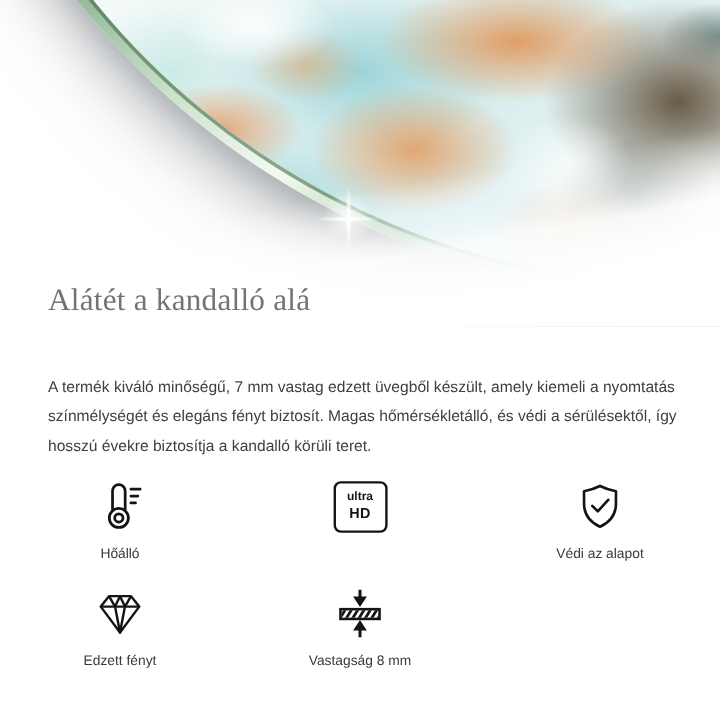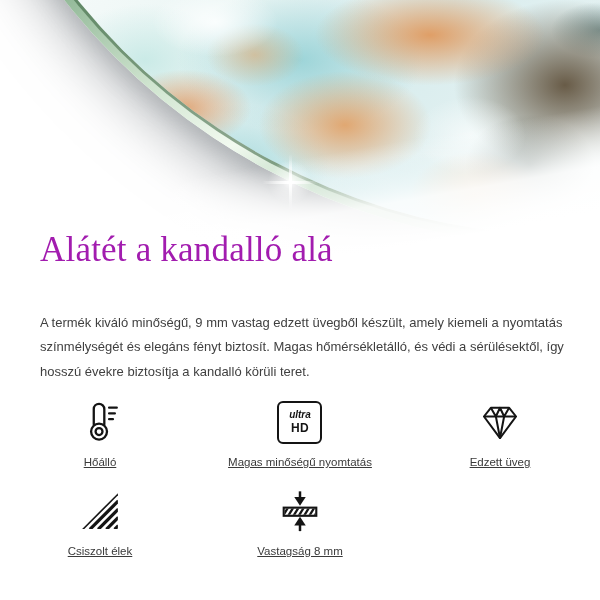--- a/index.html
+++ b/index.html
@@ -58,64 +58,64 @@
   }
   .sparkle::before { content:""; position:absolute; left:0; top:26.5px; width:56px; height:3px; border-radius:2px;
     background:linear-gradient(90deg, rgba(255,255,255,0), #fff 46% 54%, rgba(255,255,255,0)); }
   .sparkle::after  { content:""; position:absolute; top:0; left:26.5px; width:3px; height:56px; border-radius:2px;
     background:linear-gradient(180deg, rgba(255,255,255,0), #fff 46% 54%, rgba(255,255,255,0)); }
 
   
   .title {
     position:absolute; top:233px; left:40px; margin:0;
     font-family:"Liberation Serif","DejaVu Serif",serif;
-    font-weight:400; font-size:35px; line-height:34.5px;
-    color:#a21caf; letter-spacing:.2px;
+    font-weight:400; font-size:26px; line-height:34.5px;
+    color:#737373; letter-spacing:.2px;
   }
   .title span { display:block; }
   .desc {
     position:absolute; top:311px; left:40px; width:546px; margin:0;
     font-size:13px; line-height:24.3px; color:#3f3f3f;
   }
 
   
   .features {
     position:absolute; top:398px; left:0; width:600px;
     display:grid; grid-template-columns:repeat(3,1fr); row-gap:18px; justify-items:center;
   }
   .feature { display:flex; flex-direction:column; align-items:center; }
   .ficon { height:48px; display:flex; align-items:center; justify-content:center; margin-bottom:9px; }
-  .flabel { font-size:11.5px; color:#3a3a3a; line-height:14px;text-decoration:underline; }
+  .flabel { font-size:11.5px; color:#3a3a3a; line-height:14px; }
   .uhd-box {
     width:41px; height:39px; border:2.6px solid #141414; border-radius:6px;
     display:flex; flex-direction:column; align-items:center; justify-content:center;
     color:#141414;
   }
-  .uhd-top { font-size:10px; font-weight:700; line-height:11px;font-style:italic; }
+  .uhd-top { font-size:10px; font-weight:700; line-height:11px; }
   .uhd-bottom { font-size:12px; font-weight:800; line-height:16px; letter-spacing:.3px; }
 </style>
 </head>
 <body>
 
 <div>
 
   <div class="hero">
     <div class="disc-shadow"></div>
     <div class="disc-edge"></div>
     <div class="disc-edge-line"></div>
     <div class="disc-art"></div>
     <div class="disc-fade"></div>
     <div class="sparkle"></div>
   </div>
 
   <h1 class="title">
     <span>Alátét a kandalló alá</span>
   </h1>
 
-  <p class="desc">A termék kiváló minőségű, 9 mm vastag edzett üvegből készült, amely kiemeli a nyomtatás színmélységét és elegáns fényt biztosít. Magas hőmérsékletálló, és védi a sérülésektől, így hosszú évekre biztosítja a kandalló körüli teret.</p>
+  <p class="desc">A termék kiváló minőségű, 7 mm vastag edzett üvegből készült, amely kiemeli a nyomtatás színmélységét és elegáns fényt biztosít. Magas hőmérsékletálló, és védi a sérülésektől, így hosszú évekre biztosítja a kandalló körüli teret.</p>
 
   <div class="features">
 
     <div class="feature">
       <div class="ficon">
         <svg viewBox="0 0 48 48" width="46" height="46" fill="none" stroke="#141414" stroke-width="2.4" stroke-linecap="round">
           <path d="M17.5 26.5 V10.5 A5.5 5.5 0 0 1 28.5 10.5 V26.5"></path>
           <circle cx="23" cy="34" r="8.3"></circle>
           <circle cx="23" cy="34" r="3.6"></circle>
           <path d="M33.5 9 H41.5 M33.5 15 H39.5 M33.5 21 H37.5"></path>
@@ -124,55 +124,44 @@
       <div class="flabel">Hőálló</div>
     </div>
 
     <div class="feature">
       <div class="ficon">
         <div class="uhd-box">
           <div class="uhd-top">ultra</div>
           <div class="uhd-bottom">HD</div>
         </div>
       </div>
-      <div class="flabel">Magas minőségű nyomtatás</div>
     </div>
 
+    <div class="feature">
+      <div class="ficon">
+        <svg viewBox="0 0 48 48" width="44" height="44" fill="none" stroke="#141414" stroke-width="2.4" stroke-linecap="round" stroke-linejoin="round">
+          <path d="M24 5.5 C28.5 7.8 33.5 9.3 38.5 10.2 V21.5 C38.5 31.8 32.5 38.6 24 42.5 C15.5 38.6 9.5 31.8 9.5 21.5 V10.2 C14.5 9.3 19.5 7.8 24 5.5 Z"></path>
+          <path d="M17 23.5 L22 28.5 L31.5 18"></path>
+        </svg>
+      </div>
+      <div class="flabel">Védi az alapot</div>
+    </div>
 
     <div class="feature">
       <div class="ficon">
         <svg viewBox="0 0 48 48" width="44" height="44" fill="none" stroke="#141414" stroke-width="2.2" stroke-linejoin="round">
           <path d="M14 8.5 H34 L41.5 18 L24 41.5 L6.5 18 Z"></path>
           <path d="M6.5 18 H41.5"></path>
           <path d="M14 8.5 L19.5 18 L24 8.5 L28.5 18 L34 8.5"></path>
           <path d="M19.5 18 L24 41.5 L28.5 18"></path>
         </svg>
       </div>
-      <div class="flabel">Edzett üveg</div>
+      <div class="flabel">Edzett fényt</div>
     </div>
 
-    <div class="feature">
-      <div class="ficon">
-        <svg viewBox="0 0 48 48" width="44" height="44">
-          <defs>
-              <clipPath id="pe-clip">
-                <path d="M4.5 43.5 L43.5 4.5 L43.5 43.5 Z"></path>
-              </clipPath>
-            </defs>
-          <g clip-path="url(#pe-clip)" stroke="#141414" stroke-width="3.6">
-            <path d="M4 44 L44 4"></path>
-            <path d="M13 44 L44 13"></path>
-            <path d="M22 44 L44 22"></path>
-            <path d="M31 44 L44 31"></path>
-            <path d="M40 44 L44 40"></path>
-          </g>
-        </svg>
-      </div>
-      <div class="flabel">Csiszolt élek</div>
-    </div>
 
     <div class="feature">
       <div class="ficon">
         <svg viewBox="0 0 48 48" width="46" height="46">
           <defs>
               <clipPath id="th-clip">
                 <rect x="8" y="21.5" width="32" height="6.5"></rect>
               </clipPath>
             </defs>
           <g stroke="#141414" stroke-width="2.6" fill="none">

